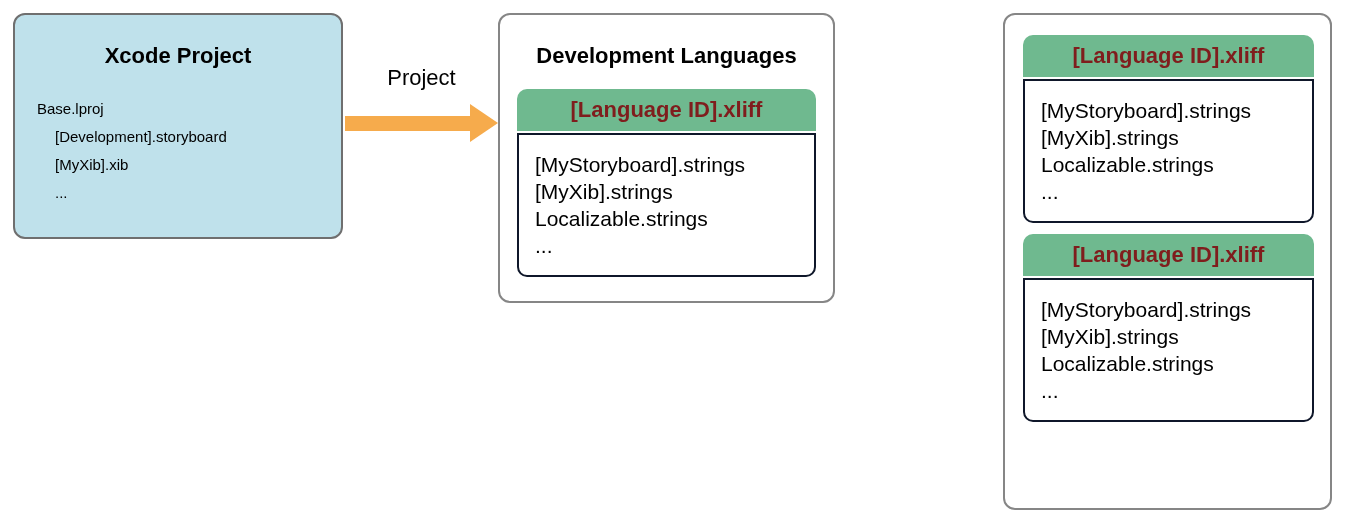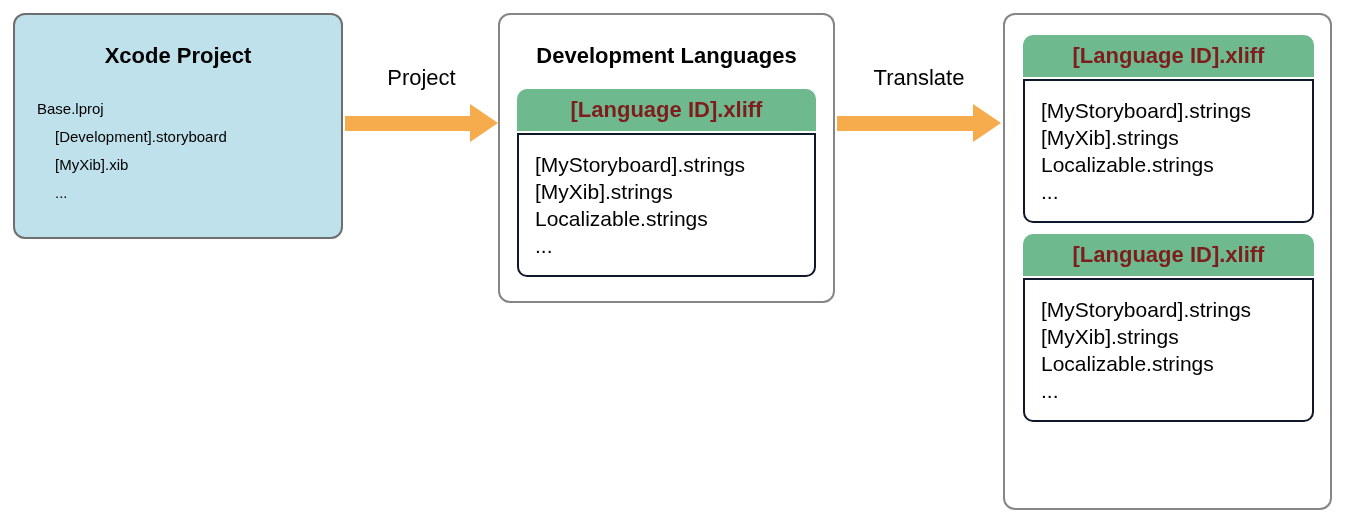--- a/index.html
+++ b/index.html
@@ -129,25 +129,20 @@
       <div class="xliff-header">[Language ID].xliff</div>
       <div class="xliff-body">
         <div class="strings-line">[MyStoryboard].strings</div>
         <div class="strings-line">[MyXib].strings</div>
         <div class="strings-line">Localizable.strings</div>
         <div class="strings-line">...</div>
       </div>
     </div>
   </div>
 
-  <div class="arrow-group arrow-translate">
-    <div class="arrow-label">Translate</div>
-    <div class="arrow-shaft"></div>
-    <div class="arrow-head"></div>
-  </div>
 
   <div class="box box-white box-multi">
 
     <div class="xliff-card">
       <div class="xliff-header">[Language ID].xliff</div>
       <div class="xliff-body">
         <div class="strings-line">[MyStoryboard].strings</div>
         <div class="strings-line">[MyXib].strings</div>
         <div class="strings-line">Localizable.strings</div>
         <div class="strings-line">...</div>

